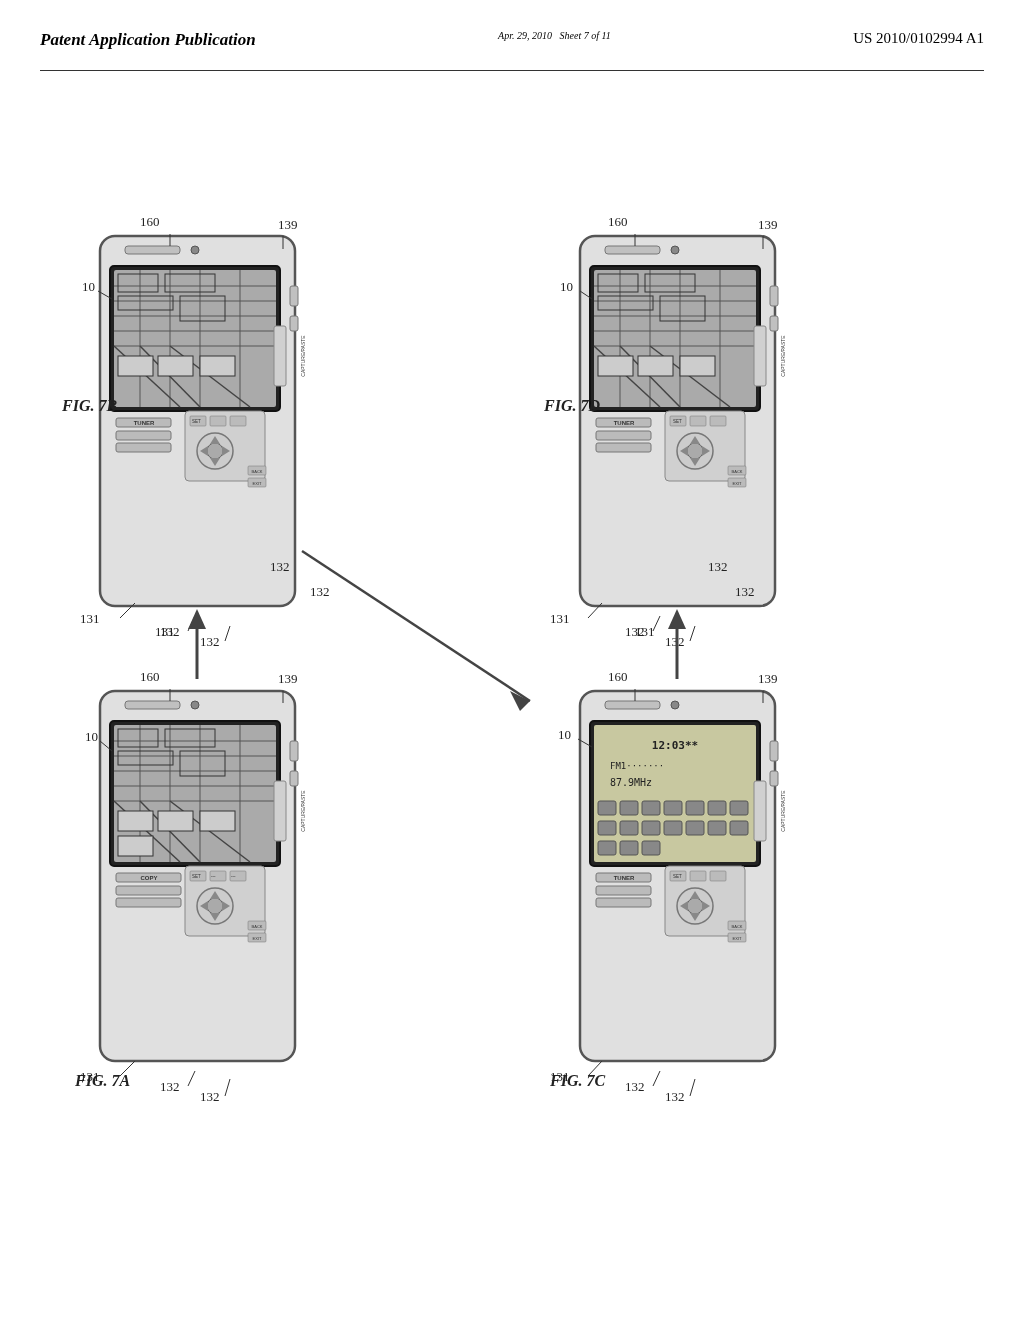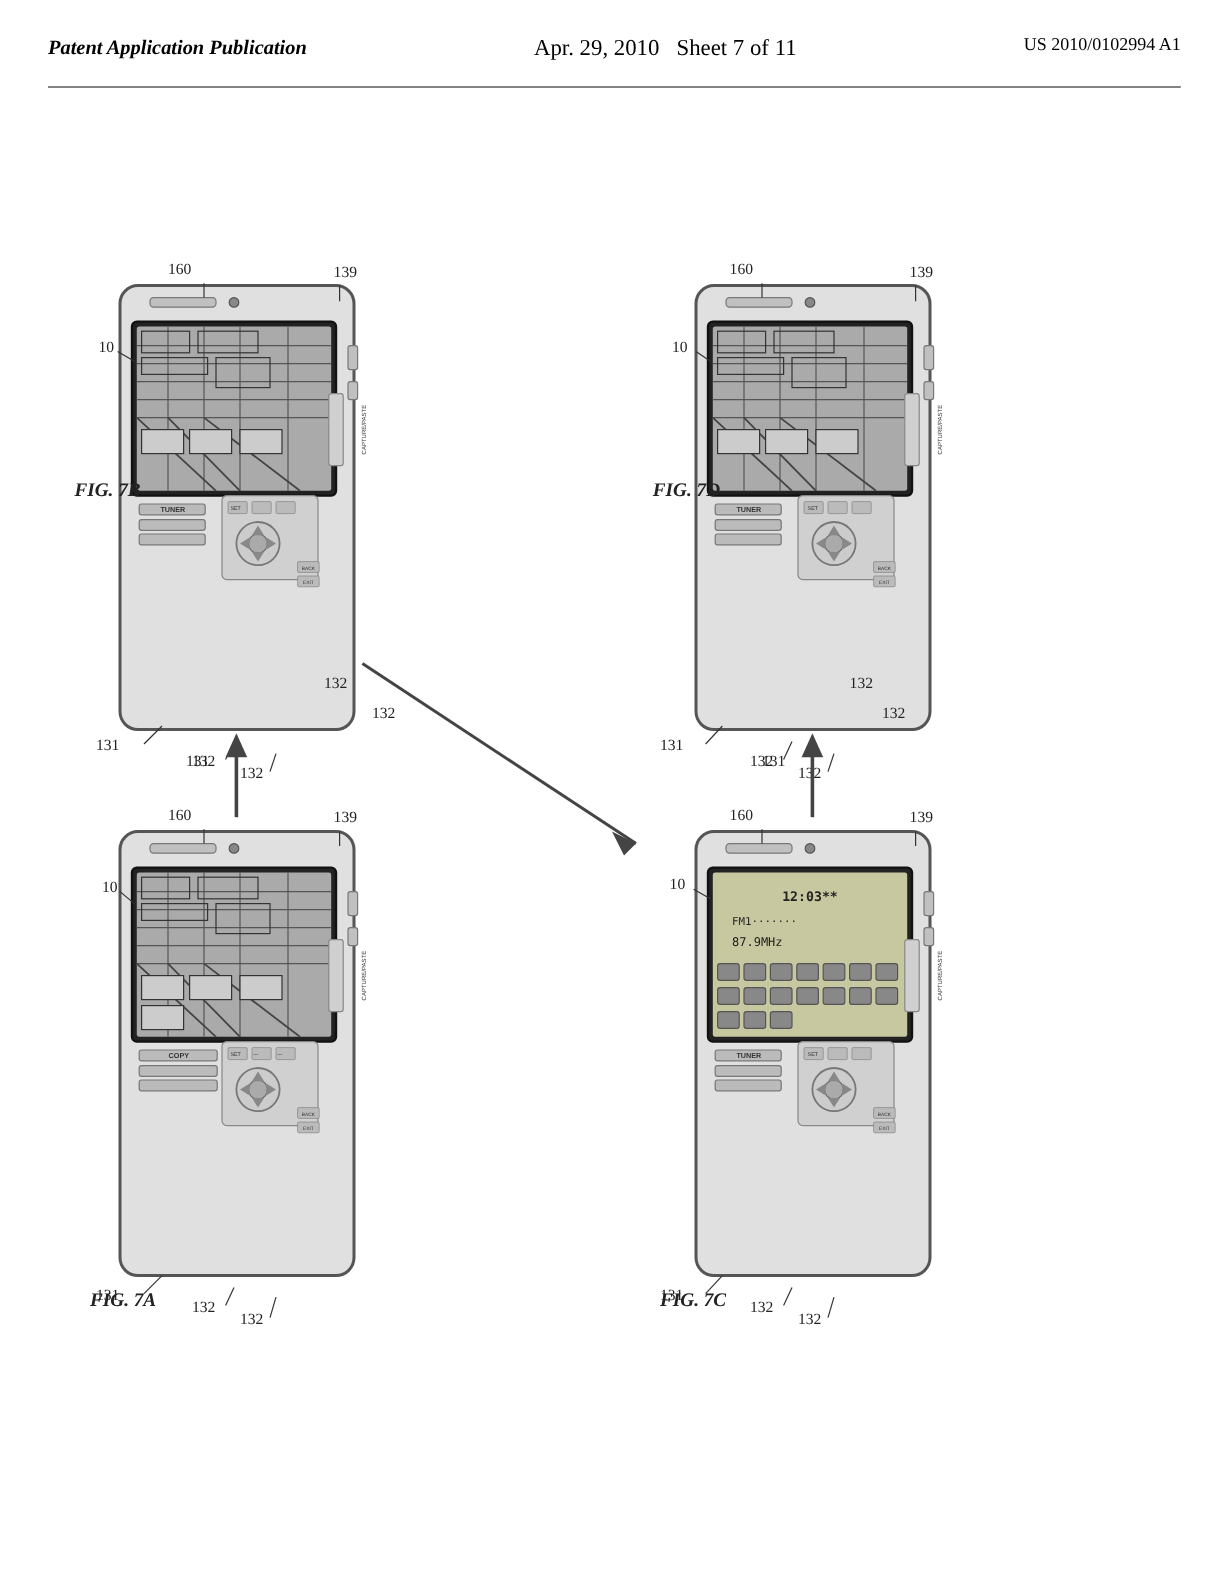--- a/index.html
+++ b/index.html
@@ -30,22 +30,23 @@
       margin-bottom: 10px;
     }
 
     .header-left {
       font-weight: bold;
       font-size: 17px;
       font-style: italic;
     }
 
     .header-center {
-      font-size: 19px;
+      font-size: 10px;
       text-align: center;
+      font-style: italic;
     }
 
     .header-right {
       font-size: 15px;
       text-align: center;
     }
 
     
     .diagram-area {
       position: relative;

